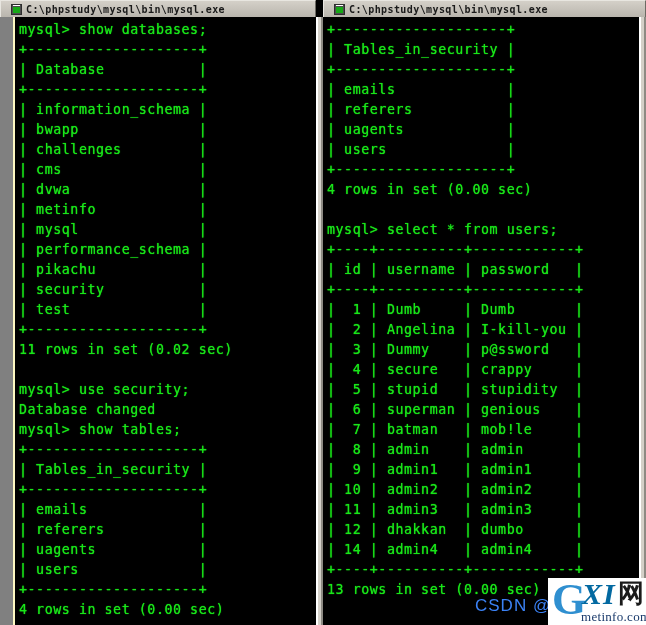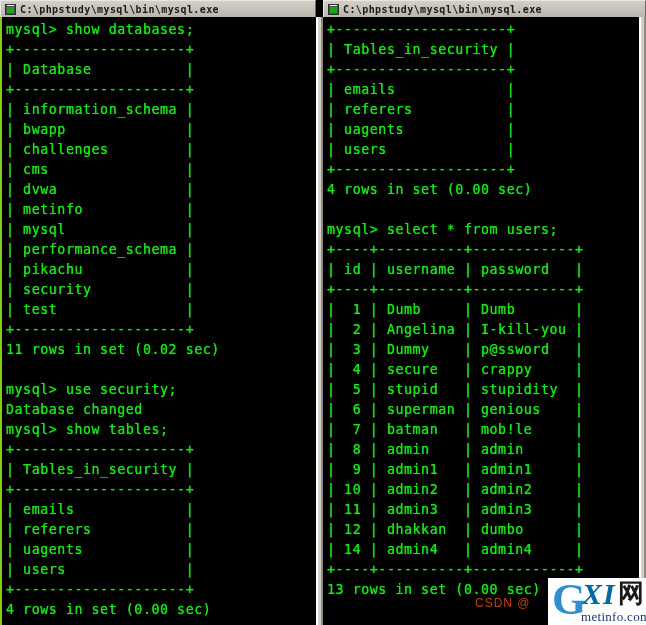--- a/index.html
+++ b/index.html
@@ -19,21 +19,21 @@
   #console-left{left:0;width:316px;}
   #console-right{left:323px;width:323px;}
 
   .titlebar{
     height:17px;min-height:17px;
     background:linear-gradient(#d4d0c8,#b9b5ad);
     border-top:1px solid #e8e6e0;
     border-left:1px solid #e8e6e0;
     border-right:1px solid #6d6a63;
     display:flex;align-items:center;
-    padding-left:4px;
+    padding-left:10px;
     box-sizing:border-box;
     overflow:hidden;
   }
   .title-icon{
     width:11px;height:11px;min-width:11px;
     background:#4d4d4d;
     border:1px solid #2e2e2e;
     position:relative;
     margin-right:4px;
     box-sizing:border-box;
@@ -56,21 +56,21 @@
 
   .screen{
     flex:1;
     background:#000000;
     border-left:2px solid #ffffff;
     border-right:2px solid #ffffff;
     box-sizing:border-box;
     position:relative;
     overflow:hidden;
   }
-  #console-left .screen{border-left:2px solid #84cc16;border-right:0;}
+  #console-left .screen{border-left:2px solid #fef9c3;border-right:0;margin-left:13px;}
   #console-right .screen{border-left:0;border-right:2px solid #f2f2f2;}
 
   
   .bevel{
     position:absolute;top:17px;width:7px;height:608px;
     background:linear-gradient(to right,#ffffff 0 2px,#d4d0c8 2px 5px,#8d8a83 5px 7px);
   }
   #bevel-left{left:316px;}
   #bevel-right{left:639px;}
 
@@ -84,21 +84,21 @@
     line-height:20px;
     letter-spacing:0.55px;
     white-space:pre;
     text-shadow:0 0 1px #19e619;
   }
 
   
   .wm-csdn{
     position:absolute;left:475px;top:596px;
     font-family:"Liberation Sans",sans-serif;
-    font-size:12px;color:#c2410c;
+    font-size:17px;color:#3b82f6;
     letter-spacing:1px;
     pointer-events:none;
   }
   .wm-box{
     position:absolute;left:548px;top:578px;
     width:98px;height:47px;
     background:#ffffff;
     overflow:hidden;
   }
   .wm-g{

